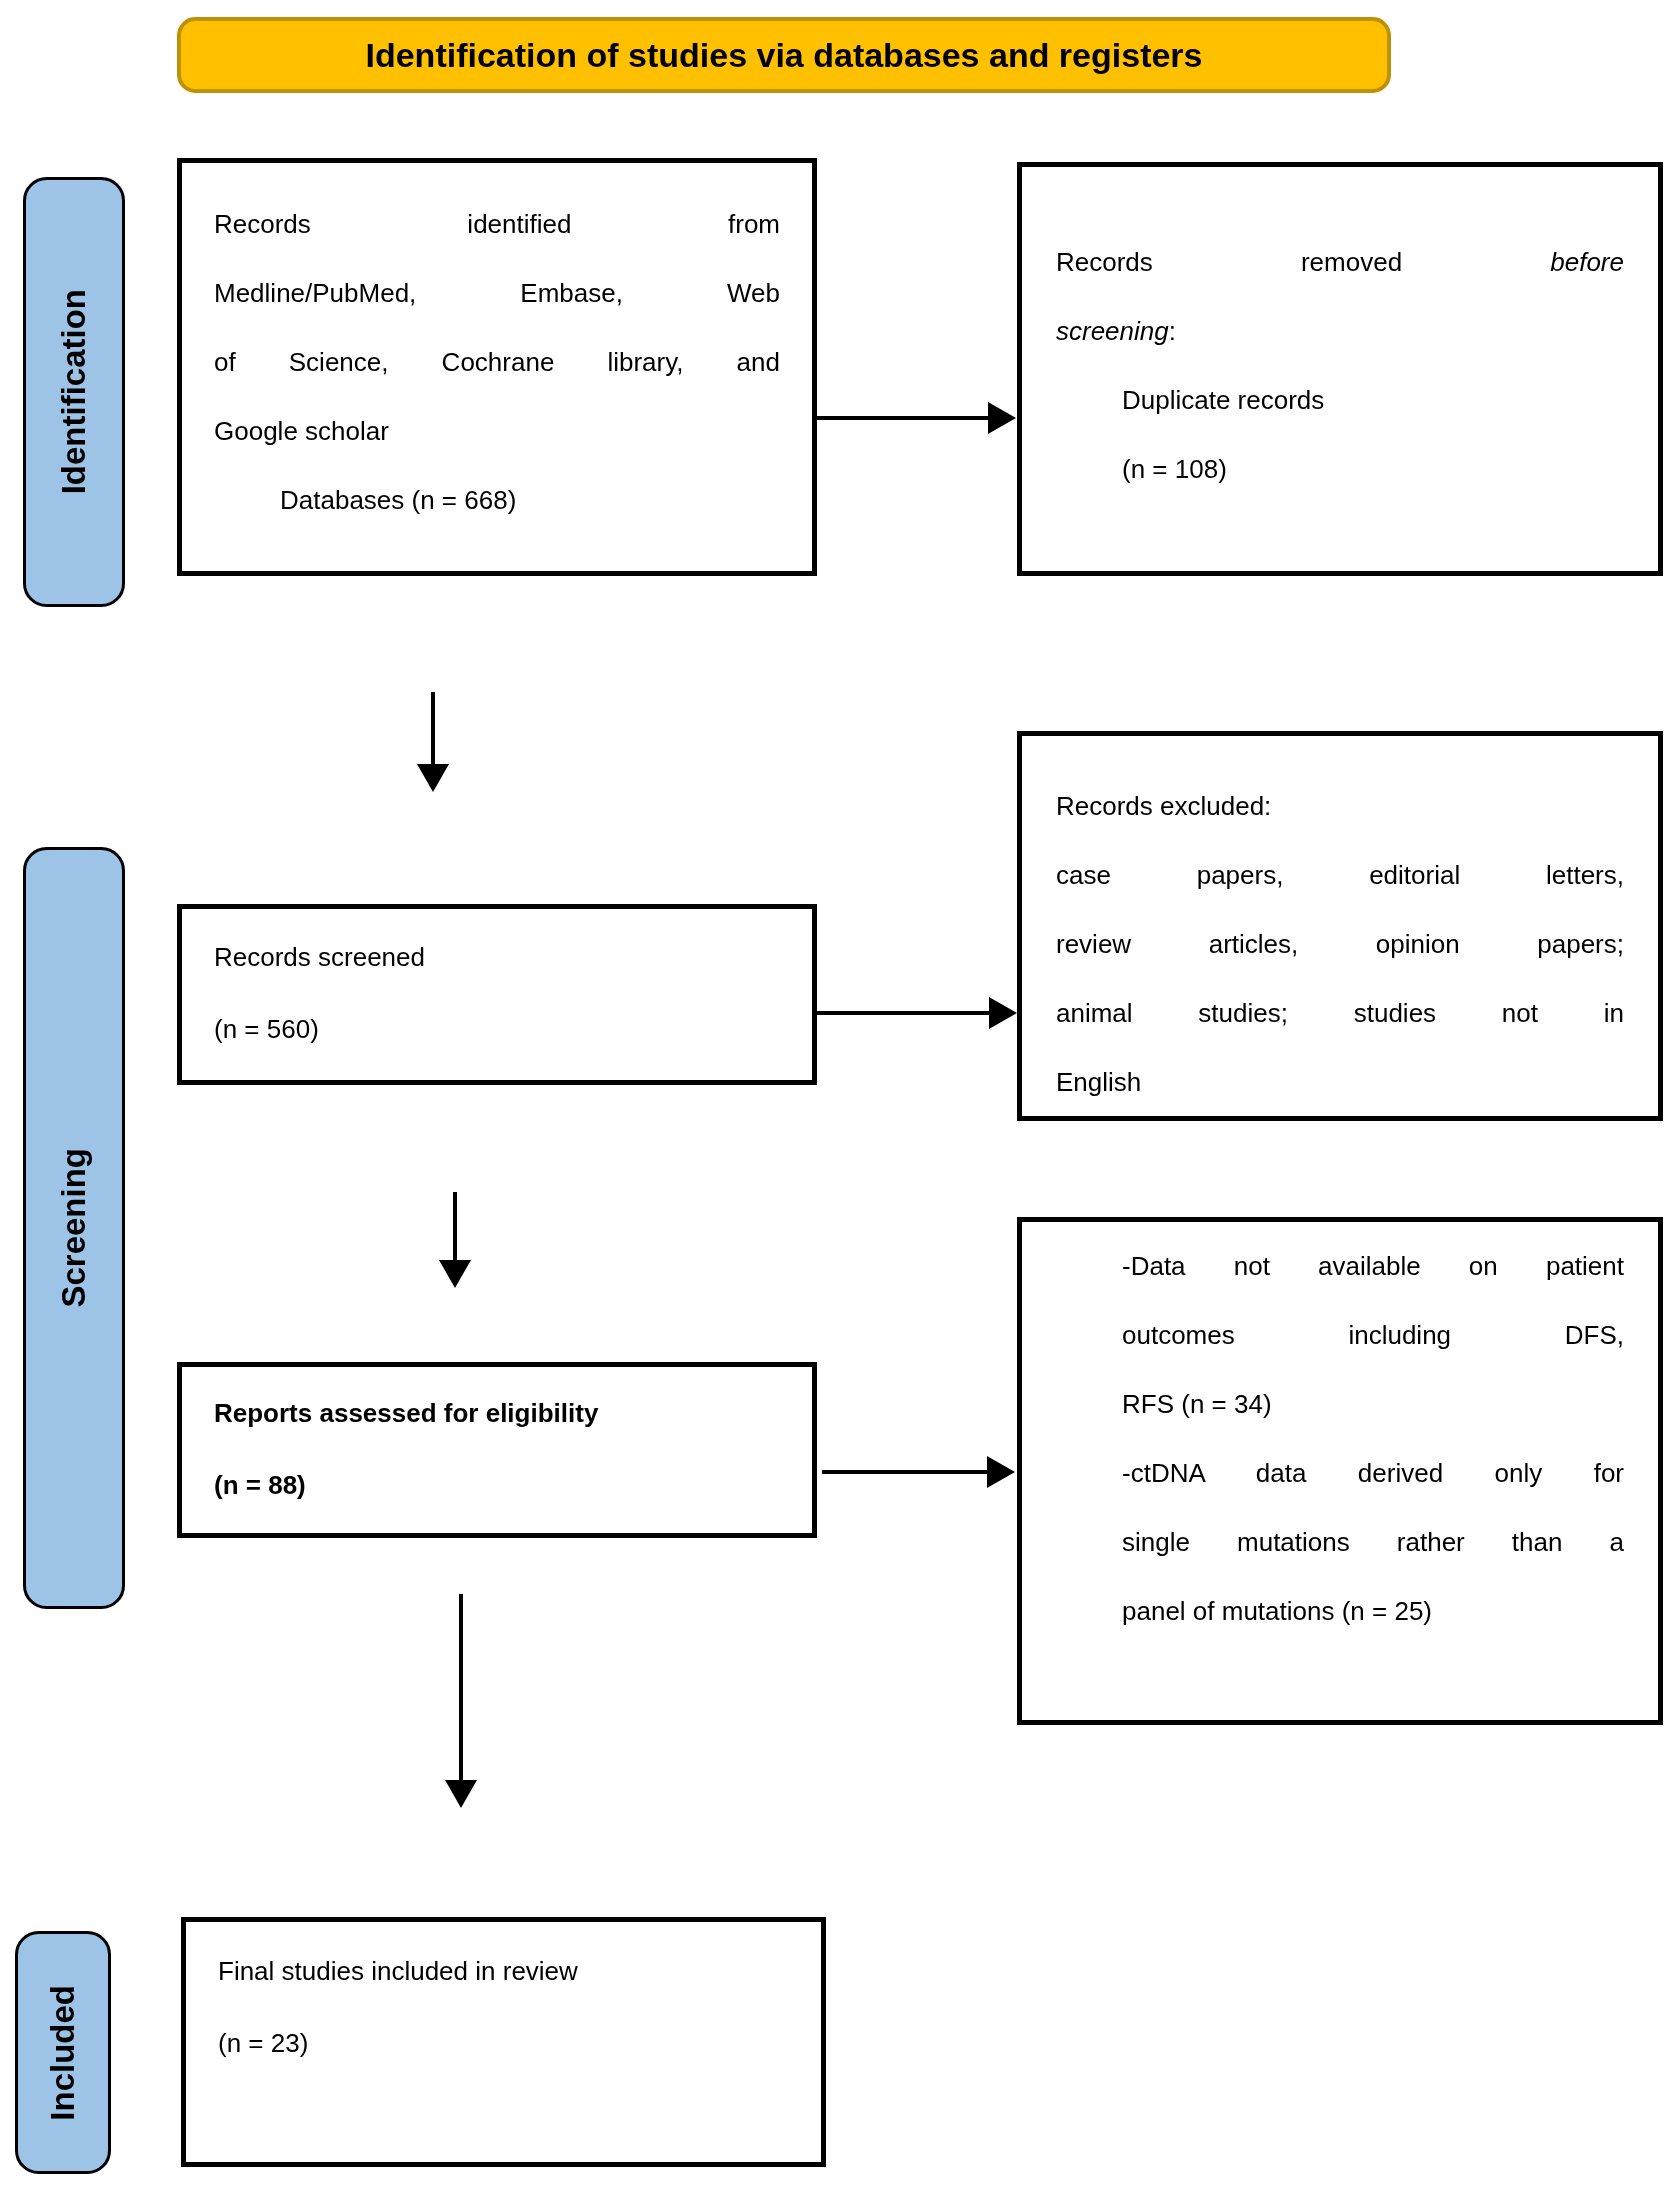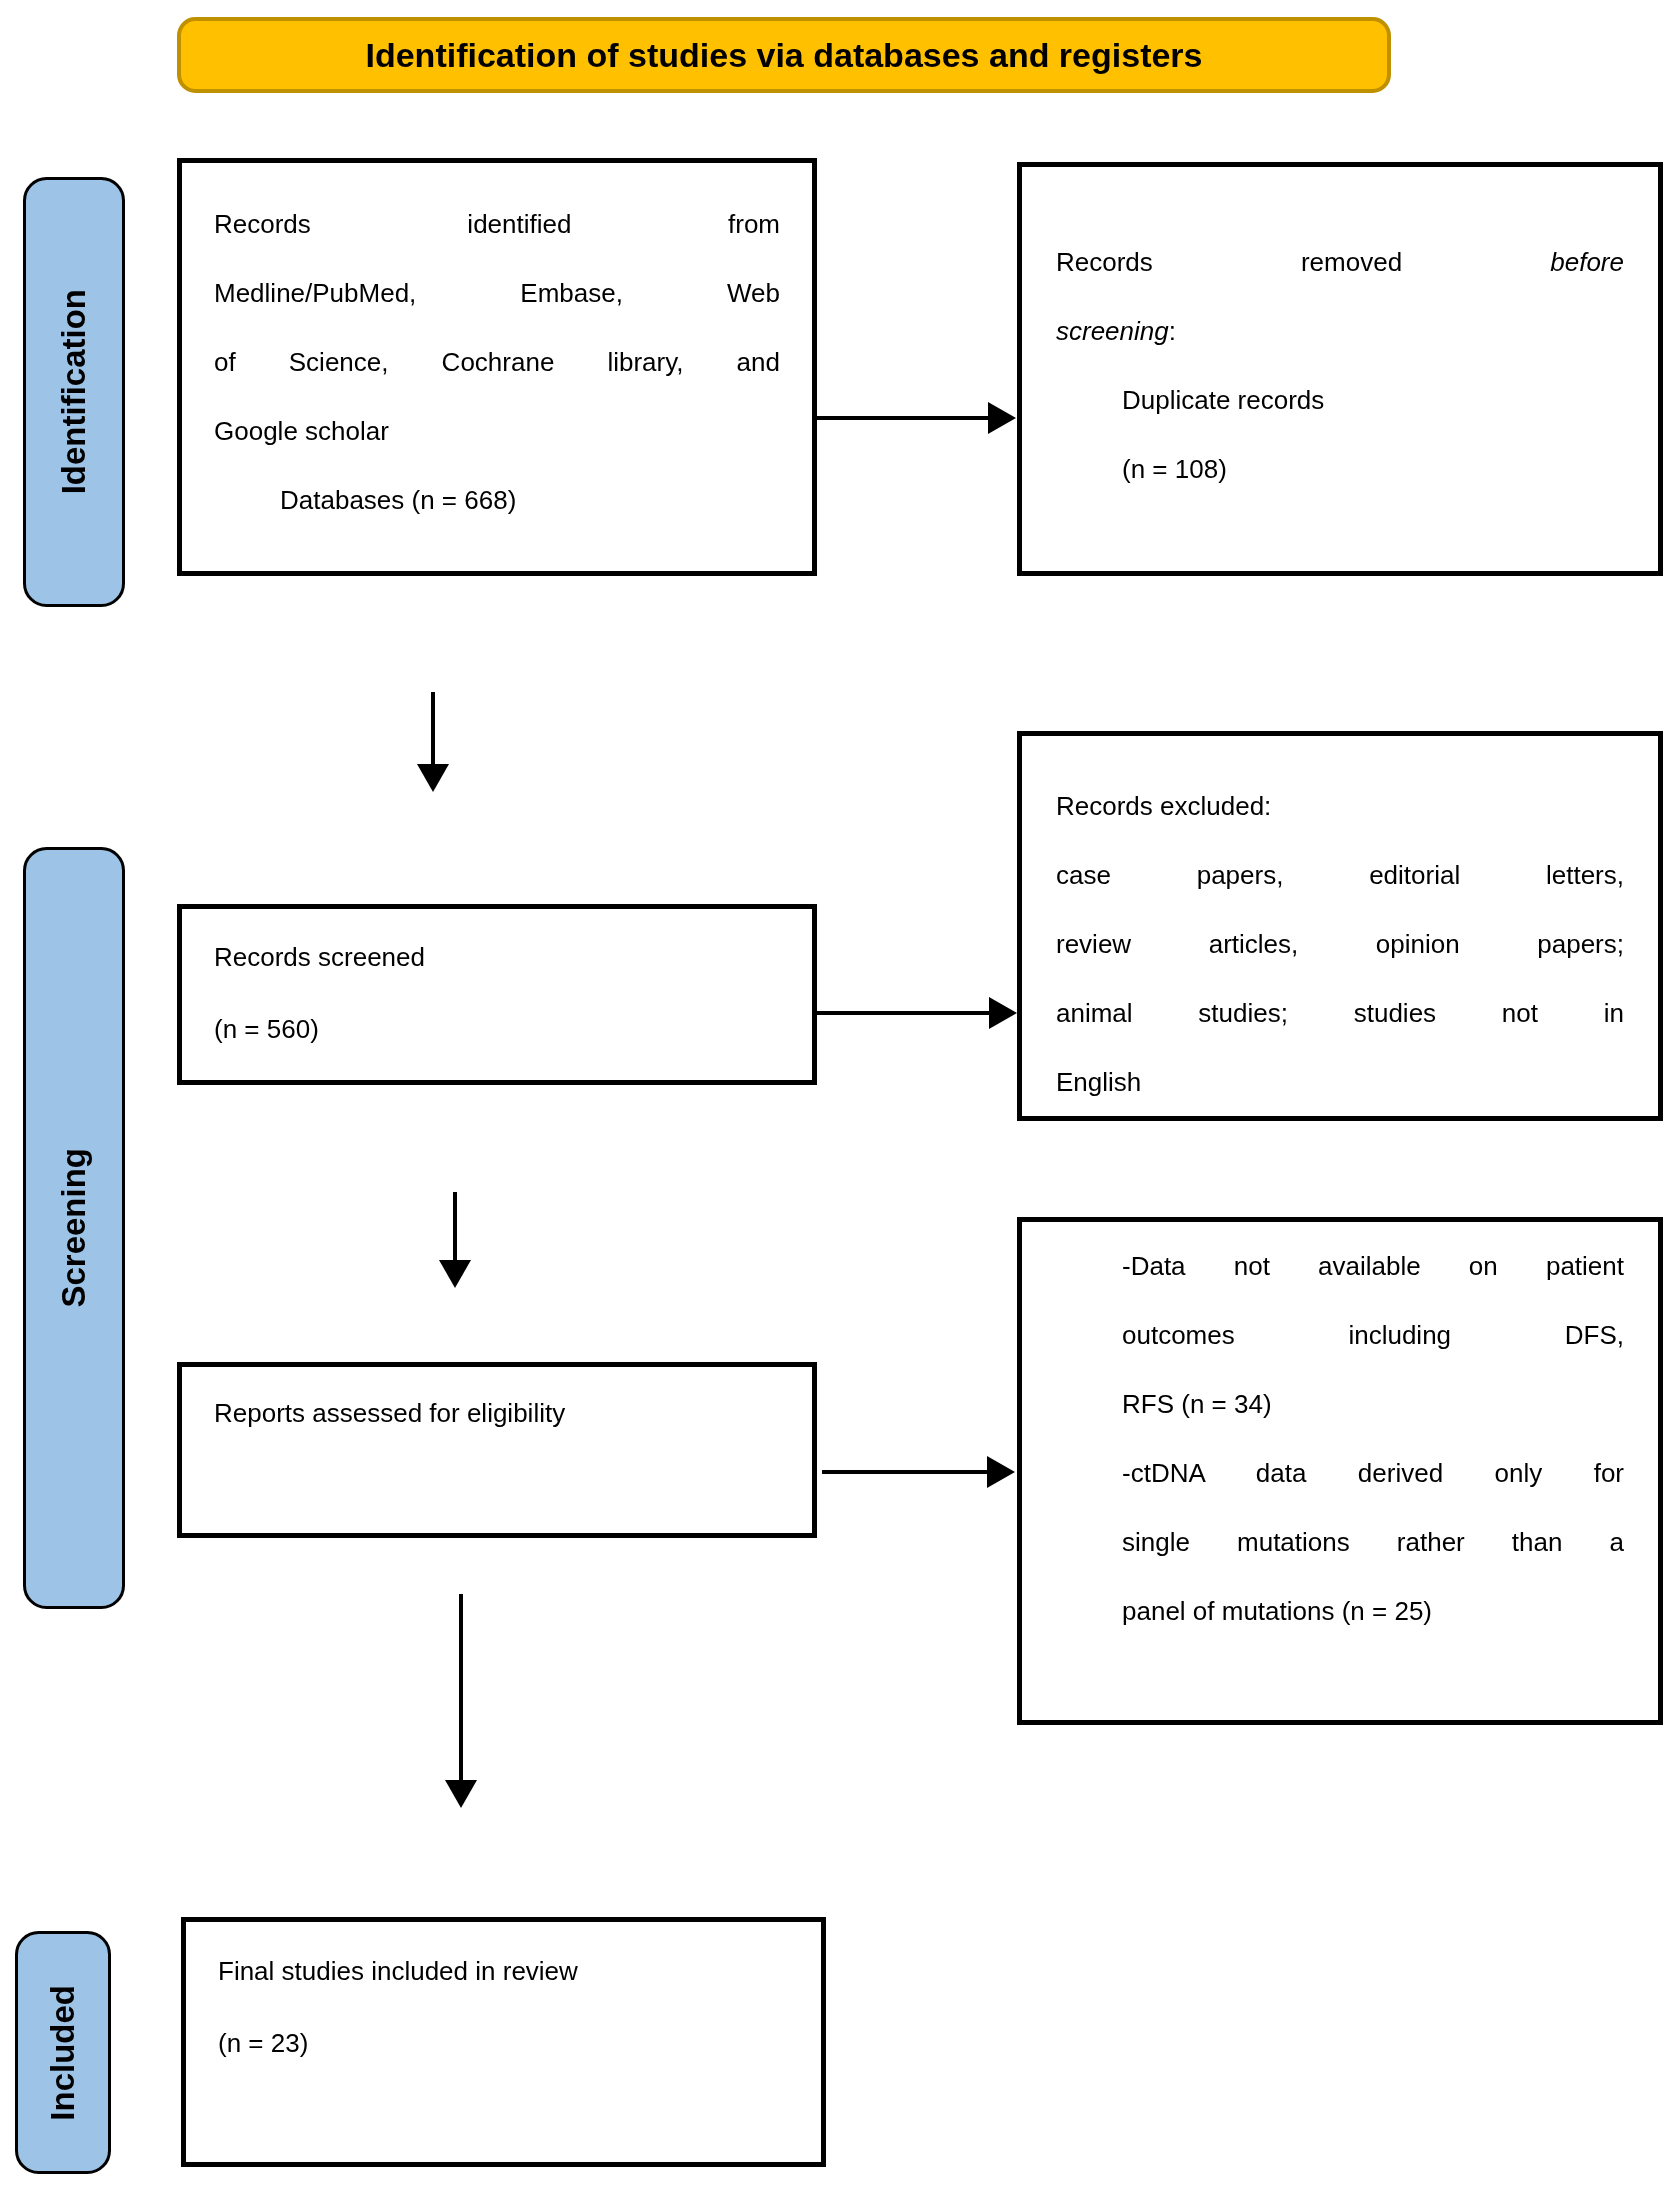--- a/index.html
+++ b/index.html
@@ -71,21 +71,21 @@
     font-size: 26px;
     line-height: 69px;
   }
   .fbox .ln { white-space: normal; }
   .stretch { text-align: justify; text-align-last: justify; }
   .indent  { padding-left: 66px; }
   .box-records-identified { left: 177px;  top: 158px;  width: 640px; height: 418px; padding: 27px 32px 0 32px; }
   .box-records-removed    { left: 1017px; top: 162px;  width: 646px; height: 414px; padding: 61px 34px 0 34px; }
   .box-records-screened   { left: 177px;  top: 904px; width: 640px; height: 181px; padding: 12.3px 32px 0 32px; line-height: 72px; }
   .box-records-excluded   { left: 1017px; top: 731px; width: 646px; height: 390px; padding: 36px 34px 0 34px; }
-  .box-reports-assessed   { left: 177px;  top: 1362px; width: 640px; height: 176px; padding: 10.3px 32px 0 32px; line-height: 72px; }
+  .box-reports-assessed   { left: 177px;  top: 1362px; width: 640px; height: 176px; padding: 10.3px 32px 0 32px; line-height: 72px; font-weight: bold; }
   .box-reports-excluded   { left: 1017px; top: 1217px; width: 646px; height: 508px; padding: 10.3px 34px 0 34px; }
   .box-final-studies      { left: 181px;  top: 1917px; width: 645px; height: 250px; padding: 13.4px 32px 0 32px; line-height: 72px; }
 
   
   .arrow-h {
     position: absolute;
     height: 4.1px;
     background: #000000;
   }
   .arrow-h::after {
@@ -164,20 +164,21 @@
   <div class="fbox box-records-excluded">
     <div class="ln">Records excluded:</div>
     <div class="ln stretch">case papers, editorial letters,</div>
     <div class="ln stretch">review articles, opinion papers;</div>
     <div class="ln stretch">animal studies; studies not in</div>
     <div class="ln">English</div>
   </div>
 
   <div class="fbox box-reports-assessed">
     <div class="ln">Reports assessed for eligibility</div>
+    <div class="ln">(n = 88)</div>
   </div>
 
   <div class="fbox box-reports-excluded">
     <div class="ln indent stretch">-Data not available on patient</div>
     <div class="ln indent stretch">outcomes including DFS,</div>
     <div class="ln indent">RFS (n = 34)</div>
     <div class="ln indent stretch">-ctDNA data derived only for</div>
     <div class="ln indent stretch">single mutations rather than a</div>
     <div class="ln indent">panel of mutations (n = 25)</div>
   </div>

